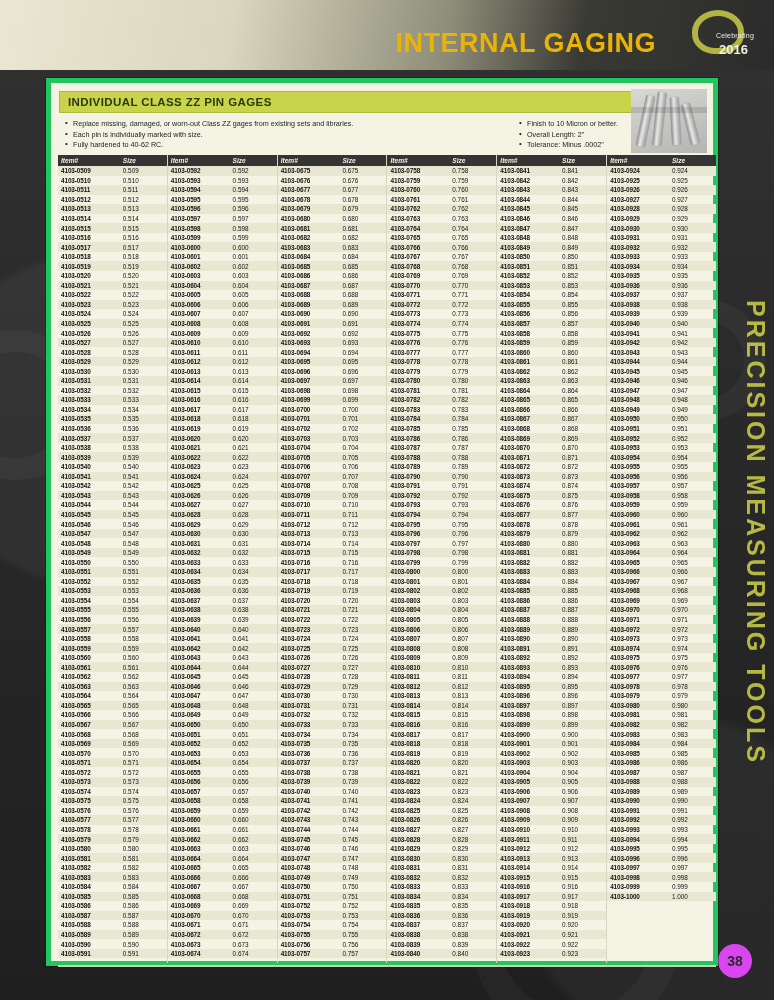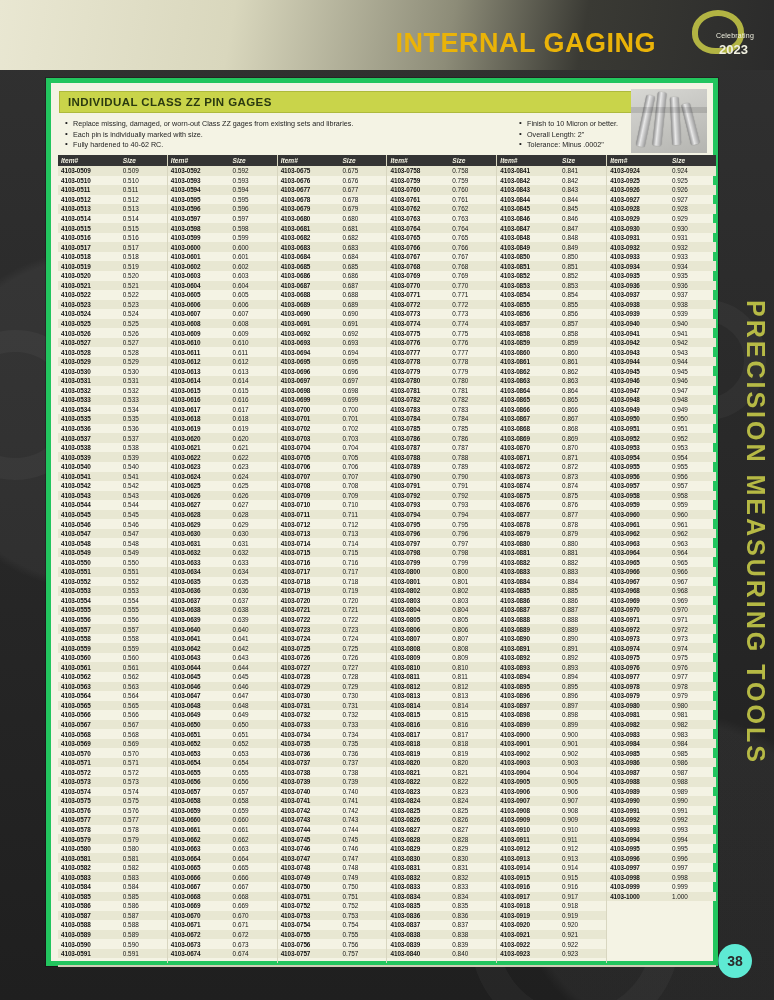--- a/index.html
+++ b/index.html
@@ -62,21 +62,21 @@
     font-size:25px; font-weight:bold; letter-spacing:3px;
     writing-mode:vertical-rl;
     text-orientation:mixed;
     opacity:.85;
   }
 
   
   .page-num {
     position:absolute; right:22px; bottom:22px;
     width:34px; height:34px; border-radius:50%;
-    background:#5eead4; color:#2b2b2b;
+    background:#d946ef; color:#2b2b2b;
     font-size:14px; font-weight:bold;
     display:flex; align-items:center; justify-content:center;
   }
 
   
   .panel {
     position:absolute; left:46px; top:78px;
     width:672px; height:888px;
     background:#f4f3e4;
     border:5px solid #22c55e;
@@ -168,21 +168,21 @@
   <div class="bg-gear g1"></div>
   <div class="bg-gear g2"></div>
   <div class="bg-gear g3"></div>
   <div class="bg-swoosh"></div>
 </div>
 
 <div class="header-title">INTERNAL GAGING</div>
 <div class="celebrate-badge">
   <div class="c-ring"></div>
   <div class="c-txt1">Celebrating</div>
-  <div class="c-txt2">2023</div>
+  <div class="c-txt2">2016</div>
 </div>
 
 <div class="side-vert">PRECISION MEASURING TOOLS</div>
 <div class="page-num">38</div>
 
 <div class="panel">
 
   <div class="sec-bar">
     <span>INDIVIDUAL CLASS ZZ PIN GAGES</span>
   </div>

